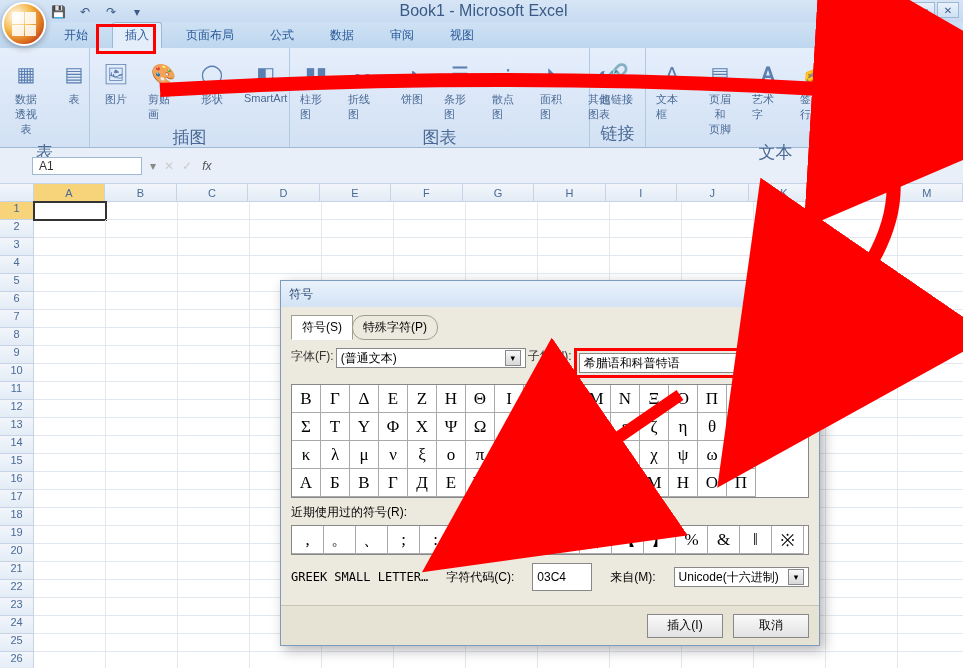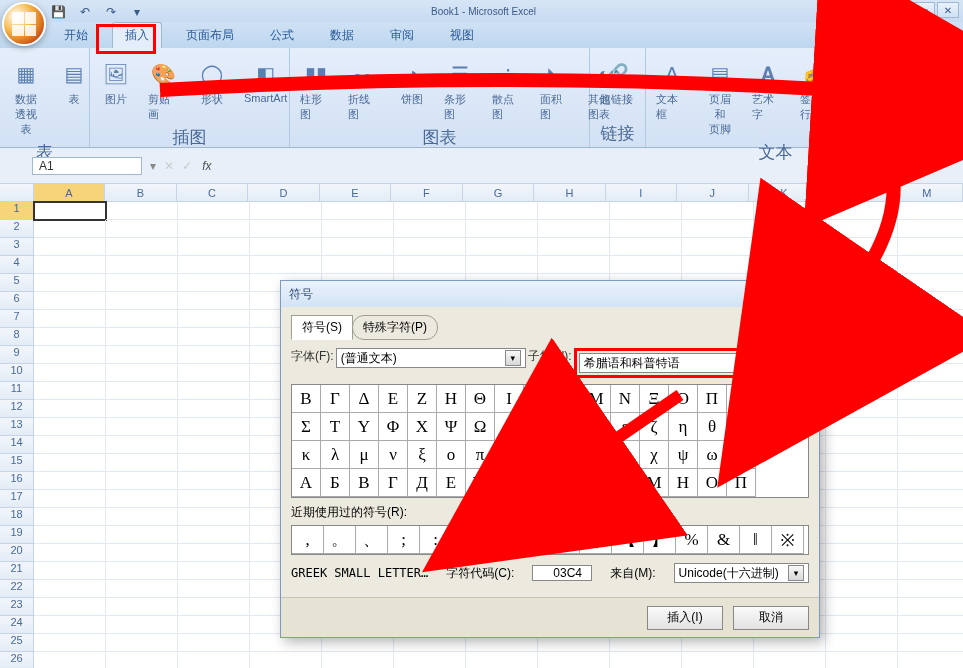--- a/index.html
+++ b/index.html
@@ -5,21 +5,21 @@
   * { box-sizing: border-box; margin: 0; padding: 0; font-family: "Microsoft YaHei", Tahoma, sans-serif; }
   body { width: 963px; height: 668px; background: #fff; overflow: hidden; position: relative; }
 
   
   .titlebar { height: 22px; background: linear-gradient(#d7e6f6,#c7dbf2); display: flex; align-items: center; padding-left: 4px; font-size: 12px; color: #3b5a85; }
   .office-btn { width: 44px; height: 44px; border-radius: 50%; background: radial-gradient(circle at 30% 30%,#fff,#f5b84a 40%,#d86a1a 70%,#a23 90%); border: 2px solid #fff; position: absolute; top: 2px; left: 2px; box-shadow: 0 2px 6px rgba(0,0,0,.3); z-index: 20; display:flex; align-items:center; justify-content:center;}
   .office-btn .logo { width:24px; height:24px; display:grid; grid-template-columns:1fr 1fr; grid-template-rows:1fr 1fr; gap:1px;}
   .office-btn .logo span{background:#fff;opacity:.85;}
   .qat { position: absolute; left: 50px; top: 3px; display: flex; gap: 8px; }
   .qat-btn { width: 18px; height: 18px; display:flex;align-items:center;justify-content:center; font-size:12px; color:#3b5a85; }
-  .title-center { flex:1; text-align:center; font-size:10px; color:#3b5a85; }
+  .title-center { flex:1; text-align:center; font-size:16px; color:#3b5a85; }
   .win-btns { position:absolute; right:4px; top:2px; display:flex; gap:2px;}
   .win-btns span{width:22px;height:16px;display:flex;align-items:center;justify-content:center;font-size:10px;color:#3b5a85;background:linear-gradient(#eaf2fb,#cfe1f4);border:1px solid #9fb9d5;}
 
   
   .tabstrip { height: 26px; background: linear-gradient(#cfe1f4,#bed7ef); display:flex; align-items:flex-end; padding-left:52px; gap:12px; font-size:12px; color:#2a5a9a;}
   .tab { padding: 4px 12px; cursor:pointer; }
   .tab.active { background:#e4eefb; border:1px solid #9fb9d5; border-bottom:none; border-radius:3px 3px 0 0; color:#2a5a9a;}
   .tab-highlight { border:3px solid #f00; position:absolute; left:96px; top:24px; width:60px; height:30px; z-index:15;}
 
   
@@ -72,21 +72,21 @@
   .symbol-grid { border:1px solid #888; margin:2px 0 6px 0; background:#fff;}
   .sym-row { display:flex;}
   .sym-cell { width:29px; height:28px; border-right:1px solid #aaa; border-bottom:1px solid #aaa; display:flex; align-items:center; justify-content:center; font-family:'Times New Roman',serif; font-size:17px; cursor:pointer;}
   .sym-cell.sel { background:#3399ff; color:#fff;}
   .sym-hl-box { border:3px solid #f00; position:absolute;}
 
   .recent-row { display:flex; border:1px solid #888; background:#fff; margin-bottom:8px;}
   .recent-row .sym-cell{width:32px;height:28px;}
 
   .dlg-bottom { display:flex; align-items:center; gap:18px; margin-bottom:6px;}
-  .dlg-bottom .code{width:60px;height:16px;border:1px solid #888;background:#fff;padding:0 20px;display:flex;align-items:center;}
+  .dlg-bottom .code{width:60px;height:28px;border:1px solid #888;background:#fff;padding:0 4px;display:flex;align-items:center;}
   .dlg-btns { height:40px; border-top:1px solid #c8c5b6; display:flex; justify-content:flex-end; align-items:center; gap:10px; padding:0 10px; background:#e6e2d4;}
   .dlg-btn { min-width:76px; height:24px; border:1px solid #888; background:linear-gradient(#fafafa,#e2e2e2); display:flex; align-items:center; justify-content:center; cursor:pointer;}
 
   
   .annot { position:absolute; z-index:50; pointer-events:none;}
   svg.arrow { position:absolute; overflow:visible;}
 </style>
 </head>
 <body>
 

